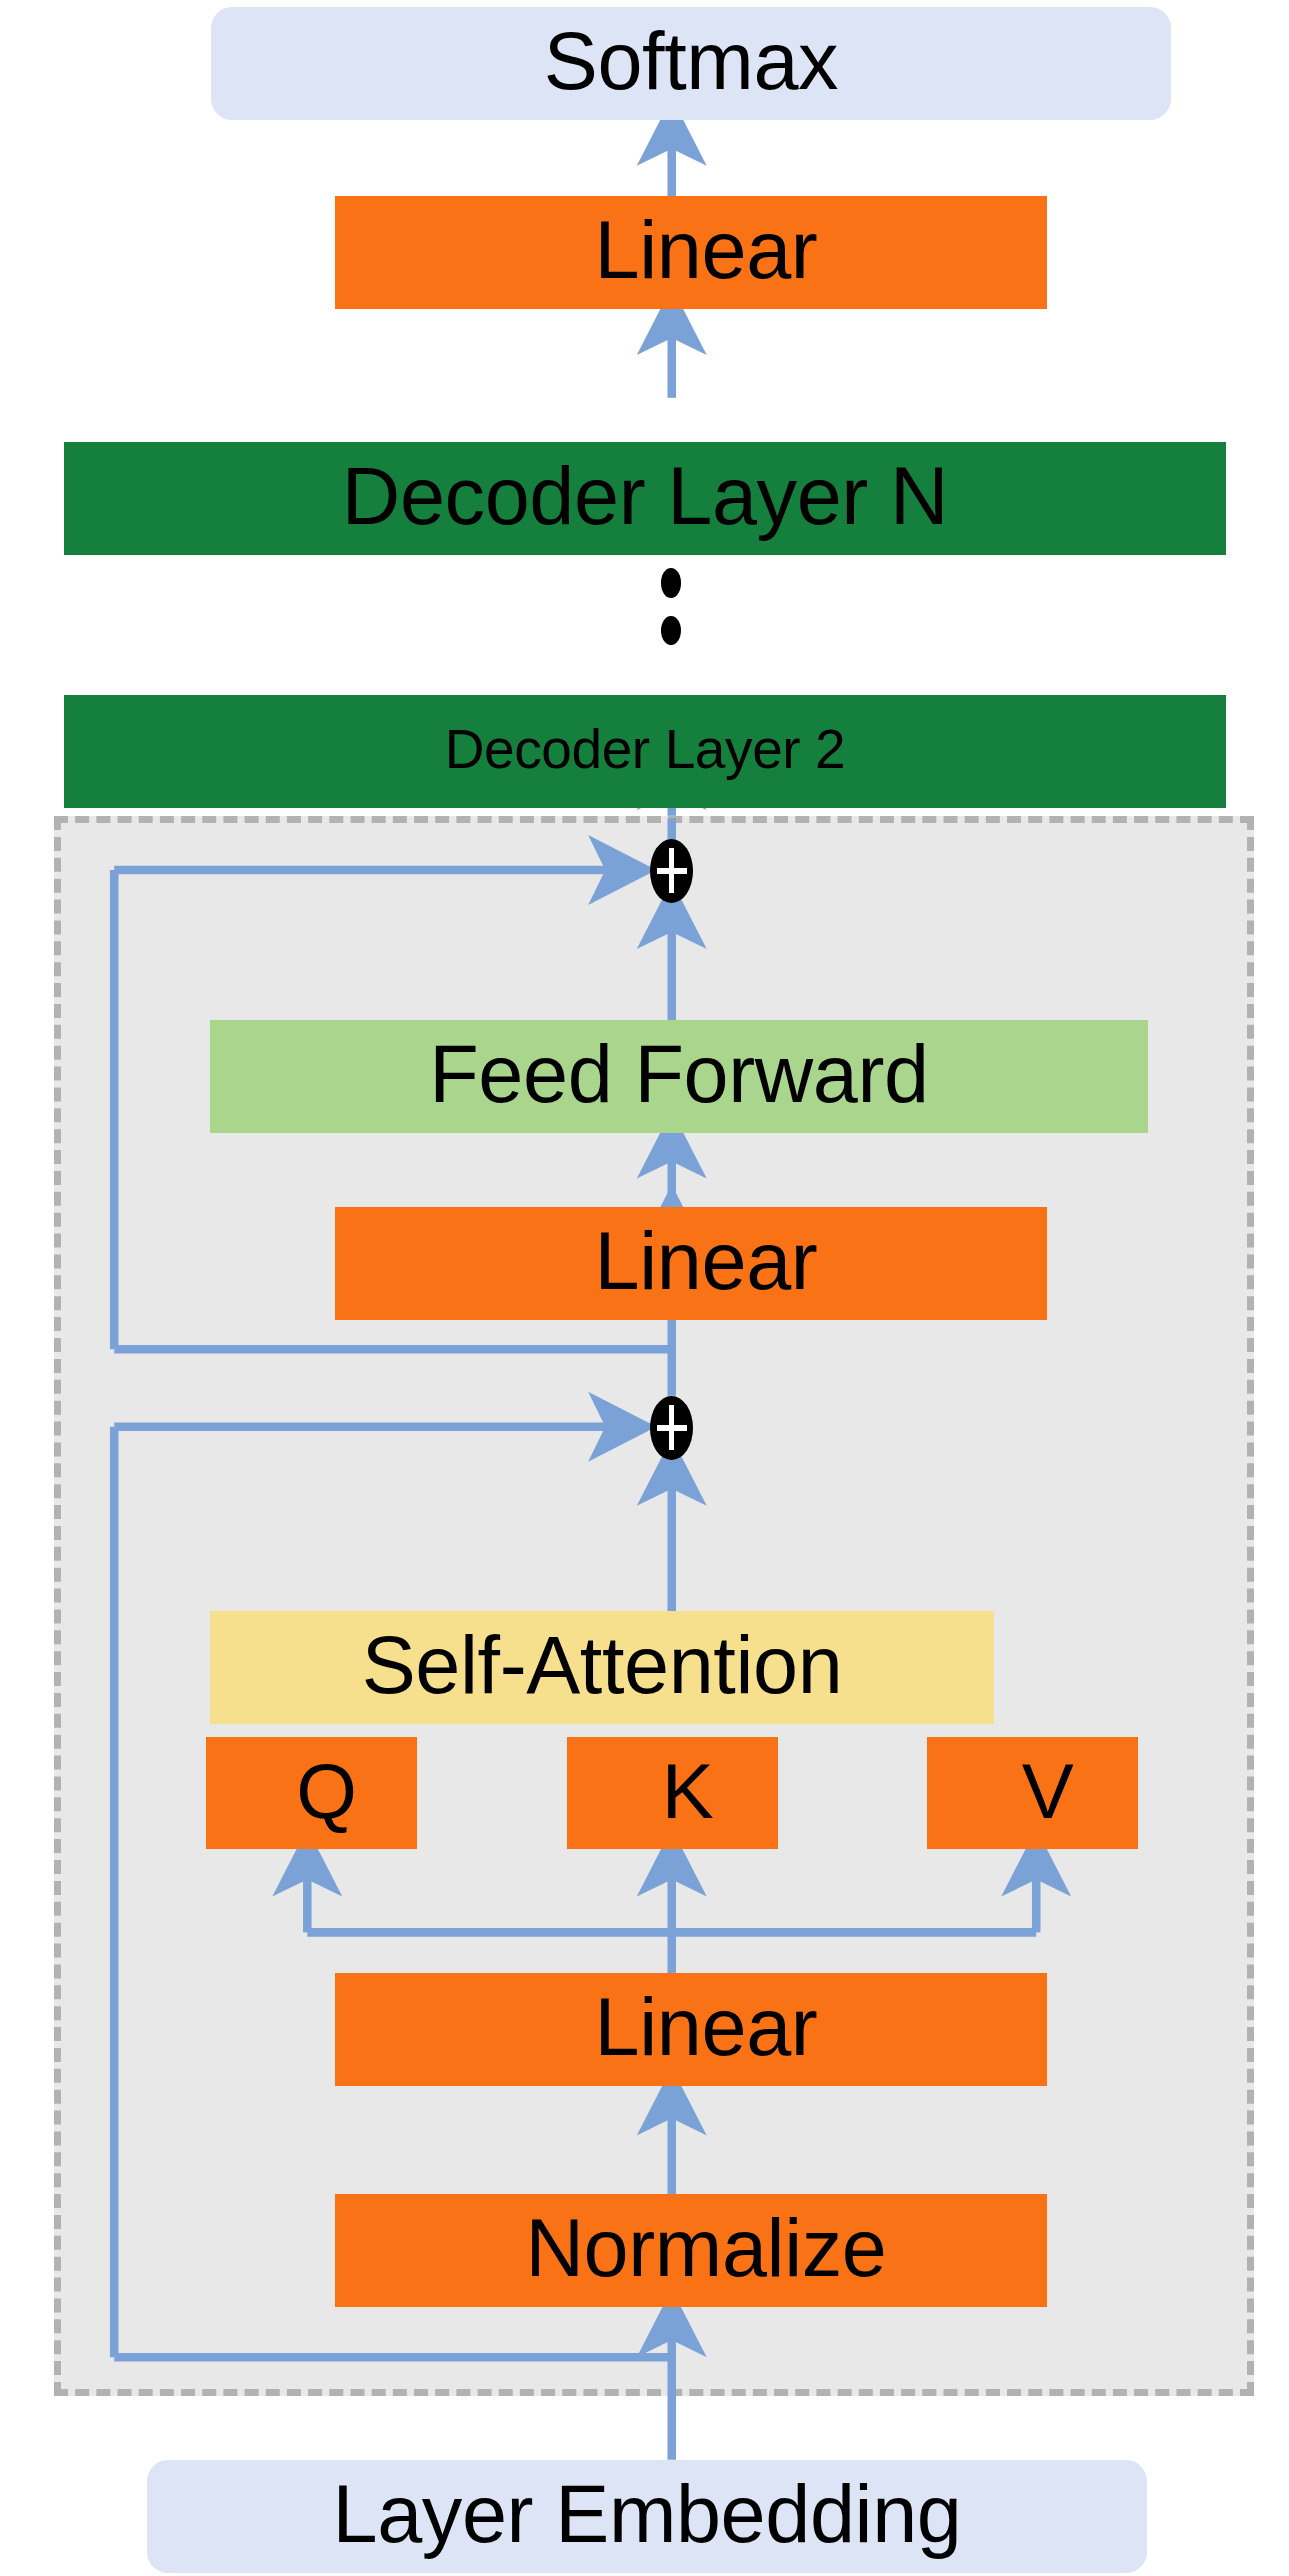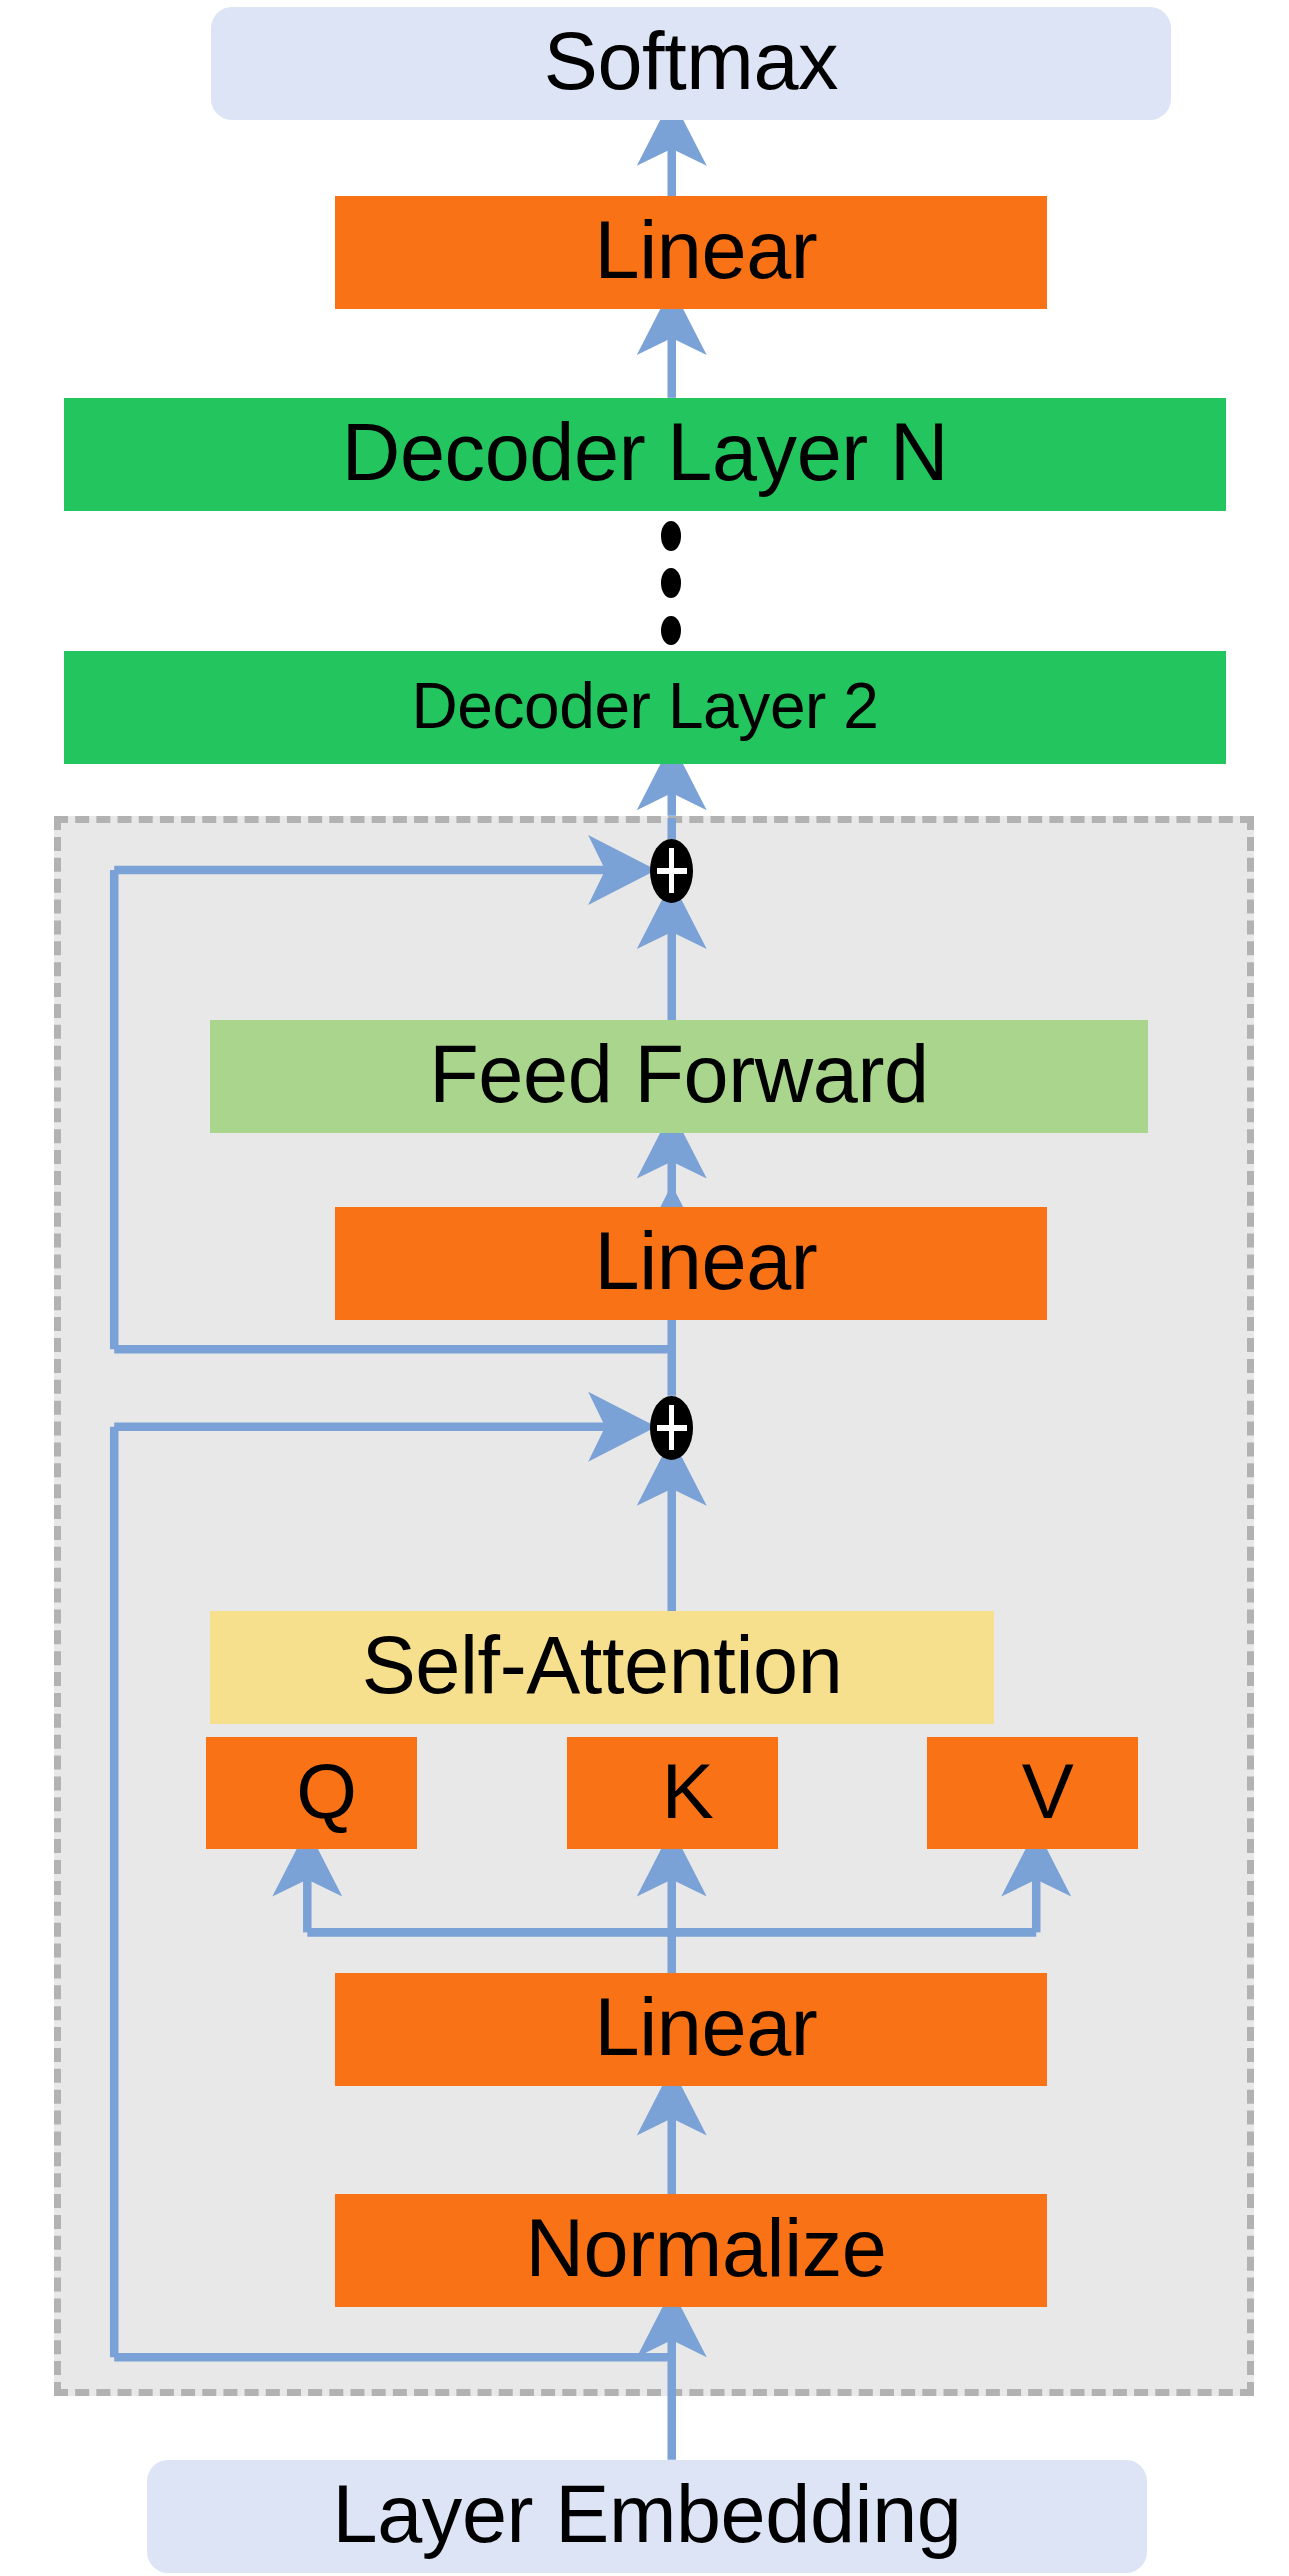--- a/index.html
+++ b/index.html
@@ -38,29 +38,29 @@
     letter-spacing: -0.4px;
   }
   .node span {
     display: block;
     transform: translateY(-1.6px);
   }
 
   
   .fill-lightblue { background: #dce4f5; border-radius: 21px; }
   .fill-blue      { background: #f97316; padding-left: 30px; }
-  .fill-gray      { background: #22c55e; }
+  .fill-gray      { background: #15803d; margin-top: 44px; }
   .fill-green     { background: #a9d68c; text-align: right; }
   .fill-yellow    { background: #f7e08d; }
 
   
   #box-softmax   { left: 211px;  top: 7px;    width: 960px; height: 113px; font-size: 81px; }
   #box-linear-1  { left: 335px;  top: 196px;  width: 712px;  height: 113px; font-size: 81px; }
   #box-decoder-n { left: 64px;   top: 398px;  width: 1162px; height: 113px; font-size: 81px; }
-  #box-decoder-2 { left: 64px;   top: 651px;  width: 1162px; height: 113px; font-size: 64px; }
+  #box-decoder-2 { left: 64px;   top: 651px;  width: 1162px; height: 113px; font-size: 55px; }
   #box-feedforward { left: 210px; top: 1020px; width: 938px; height: 113px; font-size: 81px; }
   #box-linear-2  { left: 335px;  top: 1207px; width: 712px;  height: 113px; font-size: 81px; }
   #box-selfattn  { left: 210px;  top: 1611px; width: 784px; height: 113px; font-size: 81px; }
   #box-q         { left: 206px;  top: 1737px; width: 211px;  height: 112px; font-size: 78px; }
   #box-k         { left: 567px;  top: 1737px; width: 211px;  height: 112px; font-size: 78px; }
   #box-v         { left: 927px; top: 1737px; width: 211px;  height: 112px; font-size: 78px; }
   #box-linear-3  { left: 335px;  top: 1973px; width: 712px;  height: 113px; font-size: 81px; }
   #box-normalize { left: 335px;  top: 2194px; width: 712px;  height: 113px; font-size: 81px; }
   #box-embedding { left: 147px;  top: 2460px; width: 1000px; height: 113px; font-size: 81px; }
 

